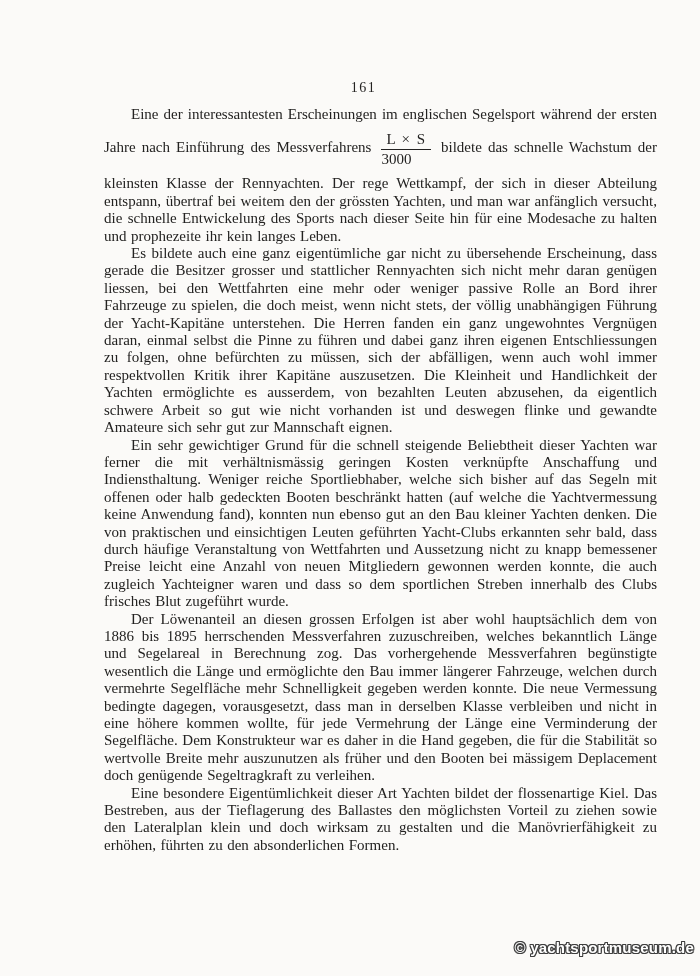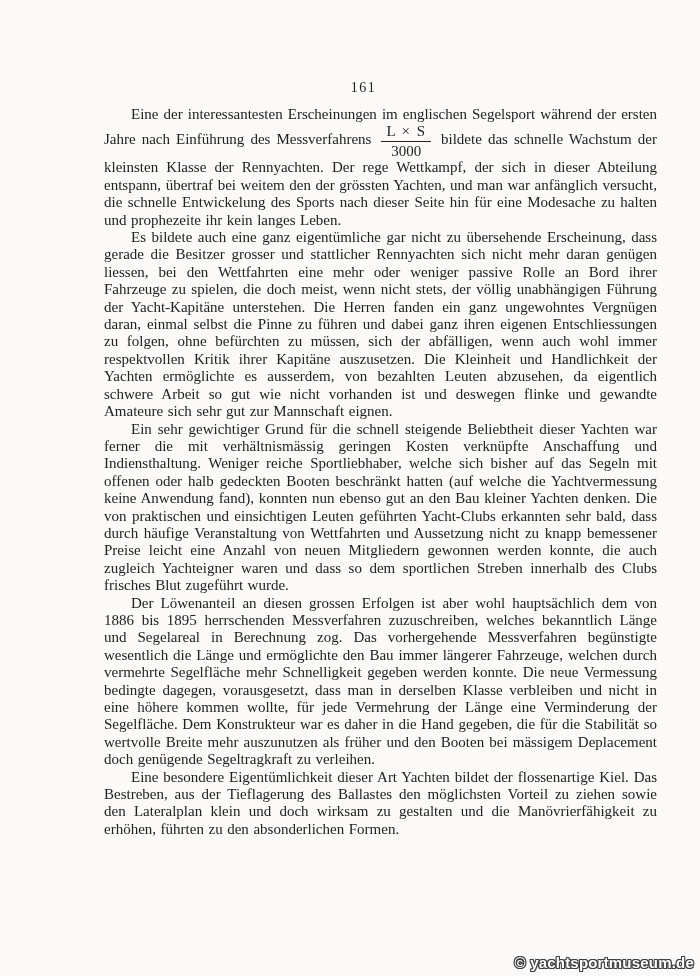--- a/index.html
+++ b/index.html
@@ -32,42 +32,41 @@
     text-align: justify;
     word-spacing: 0.8px;
   }
   .para {
     margin: 0;
     text-indent: 27px;
   }
   .frac {
     display: inline-block;
     vertical-align: middle;
-    text-align: center;
     line-height: 1.1;
-    margin: 0 4px;
+    margin: 8px 4px;
     text-indent: 0;
   }
   .frac .num {
     display: block;
     padding: 0 5px 1px 5px;
     border-bottom: 1px solid #232221;
     letter-spacing: 1px;
   }
   .frac .den {
     display: block;
     padding-top: 1px;
   }
   .spaced-word {
     letter-spacing: 3px;
   }
   .watermark {
     position: absolute;
     right: 6px;
-    bottom: 5px;
+    bottom: 20px;
     font-family: "Liberation Sans", "DejaVu Sans", sans-serif;
     font-weight: bold;
     font-size: 15px;
     letter-spacing: 0.2px;
     color: #ffffff;
     text-shadow:
       -1px -1px 0 #3f3f3f,
        1px -1px 0 #3f3f3f,
       -1px  1px 0 #3f3f3f,
        1px  1px 0 #3f3f3f,

